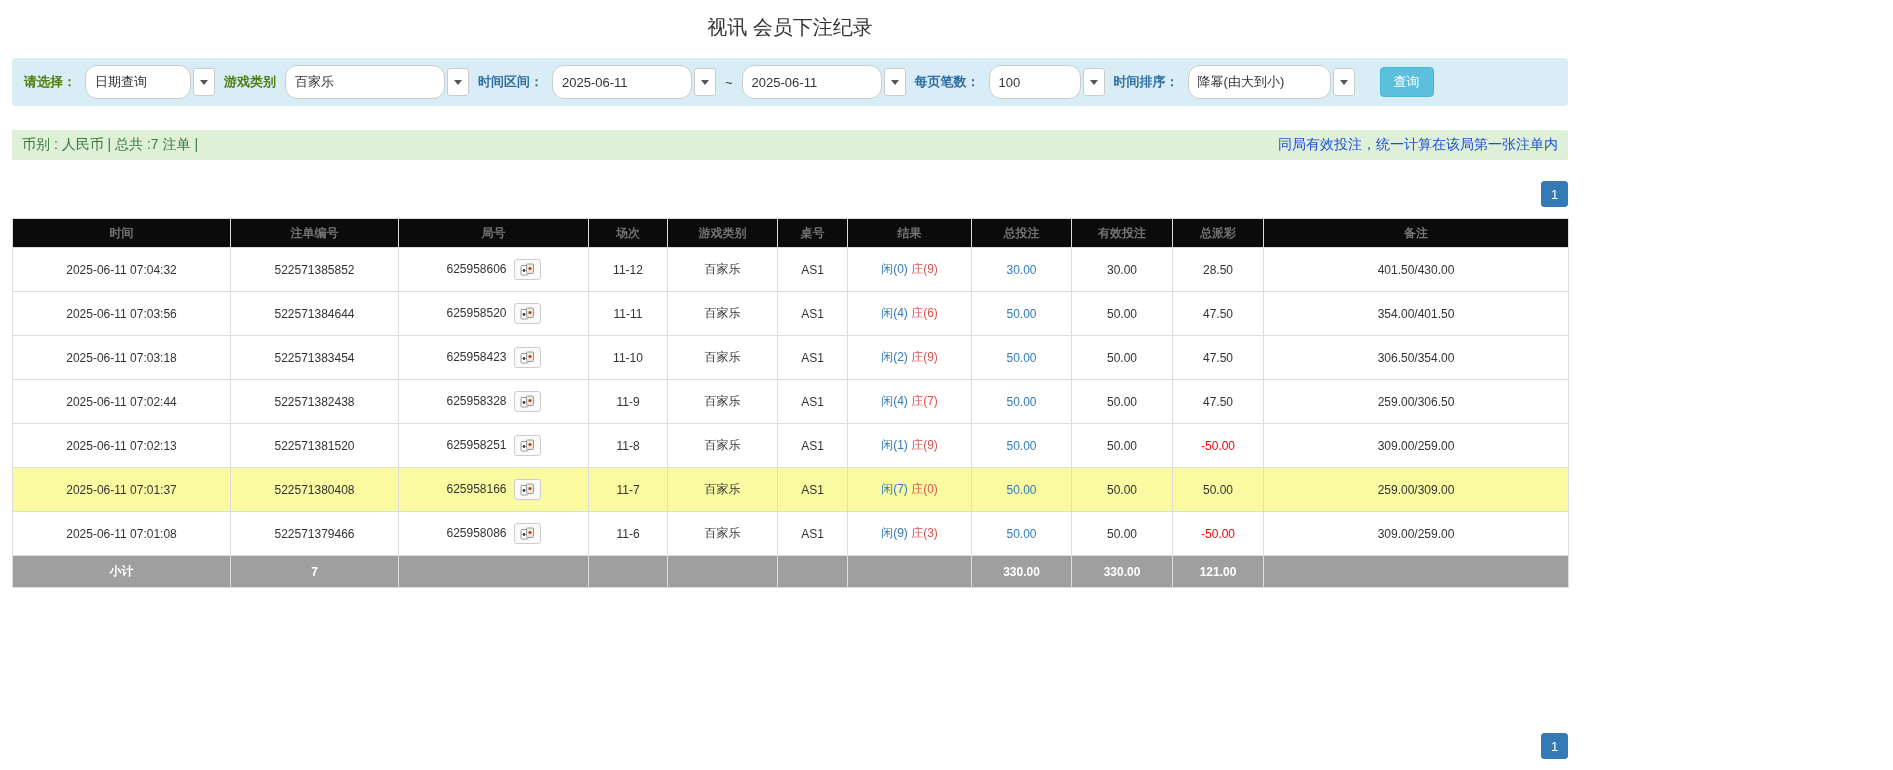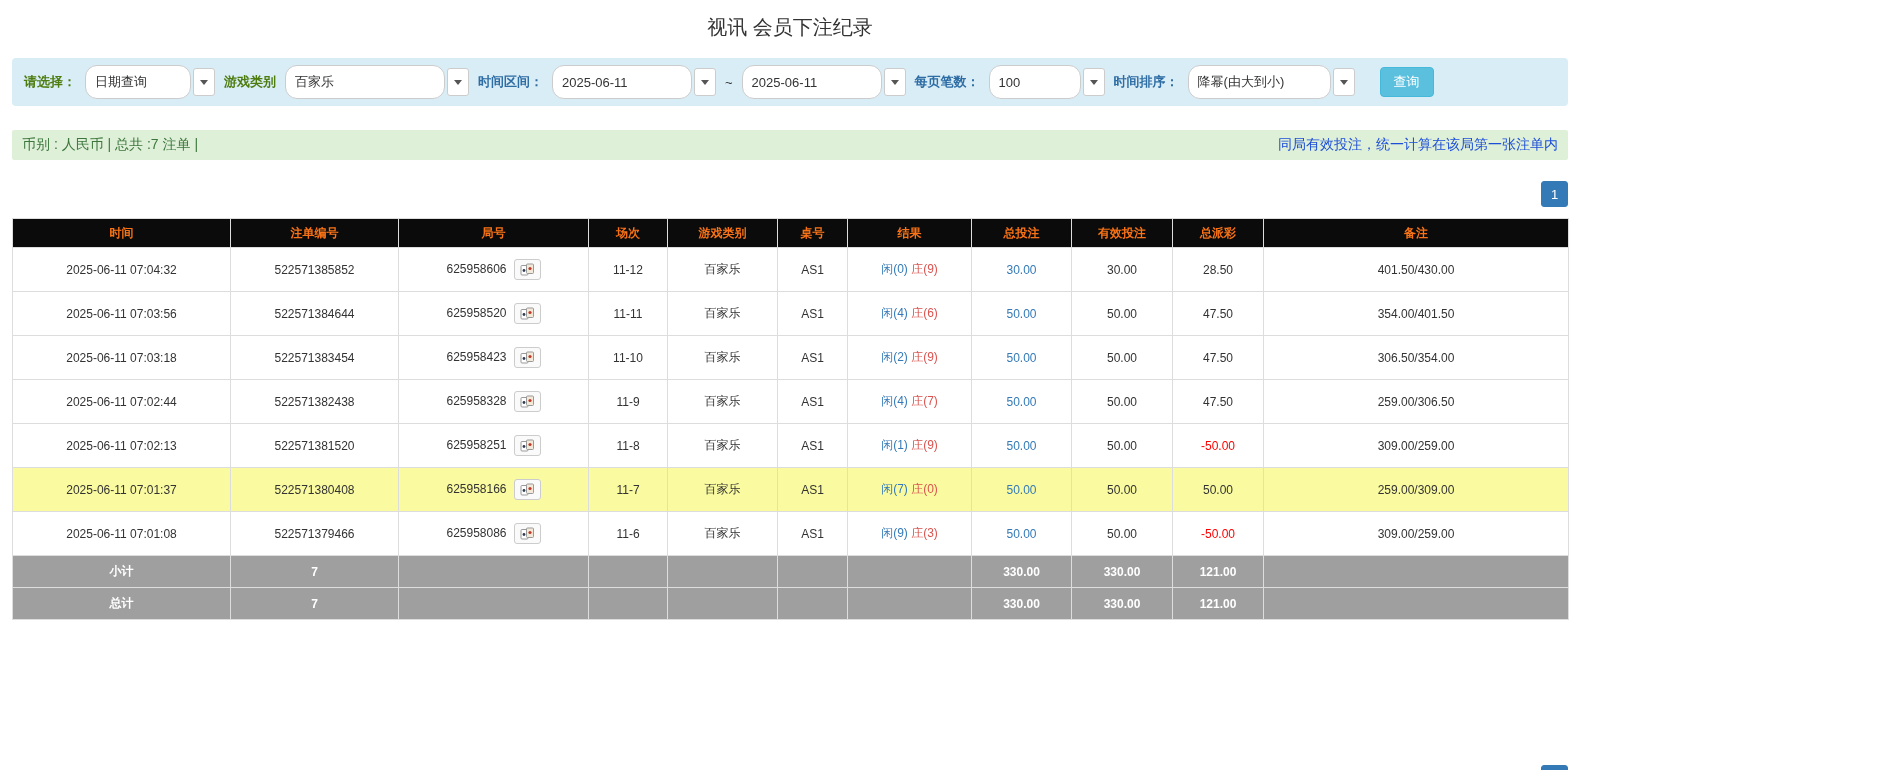--- a/index.html
+++ b/index.html
@@ -77,21 +77,21 @@
     display: inline-flex; align-items: center; justify-content: center;
     font-size: 13px; border-radius: 3px; text-decoration: none; cursor: pointer;
   }
 
   
   table.records {
     width: 1556px; border-collapse: collapse; table-layout: fixed;
     font-size: 12px; color: #333;
   }
   table.records th {
-    background: #0b0b0b; color: #f97316; font-weight: bold;
+    background: #0b0b0b; color: #737373; font-weight: bold;
     height: 29px; text-align: center; border: 1px solid #ddd; font-size: 12px;
   }
   table.records td {
     border: 1px solid #ddd; height: 44px; text-align: center;
     background: #fff; padding: 2px; overflow: hidden; white-space: nowrap;
   }
   tr.highlight td { background: #fafaa0; }
   tr.footer-row td {
     background: #9f9f9f; color: #fff; height: 32px; font-weight: bold;
   }
@@ -348,33 +348,20 @@
           <td></td>
           <td></td>
           <td></td>
           <td></td>
           <td></td>
           <td>330.00</td>
           <td>330.00</td>
           <td>121.00</td>
           <td></td>
         </tr>
-        <tr class="footer-row">
-          <td>总计</td>
-          <td>7</td>
-          <td></td>
-          <td></td>
-          <td></td>
-          <td></td>
-          <td></td>
-          <td>330.00</td>
-          <td>330.00</td>
-          <td>121.00</td>
-          <td></td>
-        </tr>
       </tbody>
   </table>
 
   <div class="pagination bottom">
     <a class="page-btn">1</a>
   </div>
 
 </div>
 
 </body></html>

